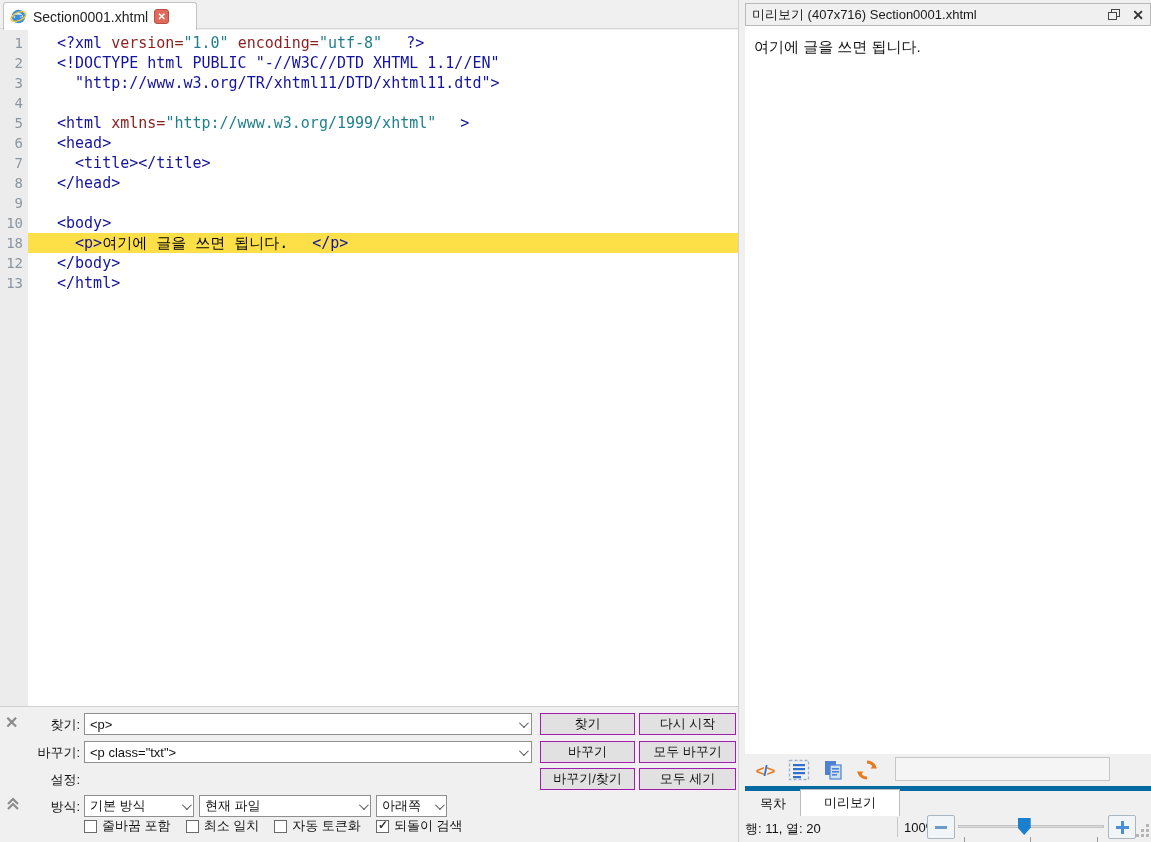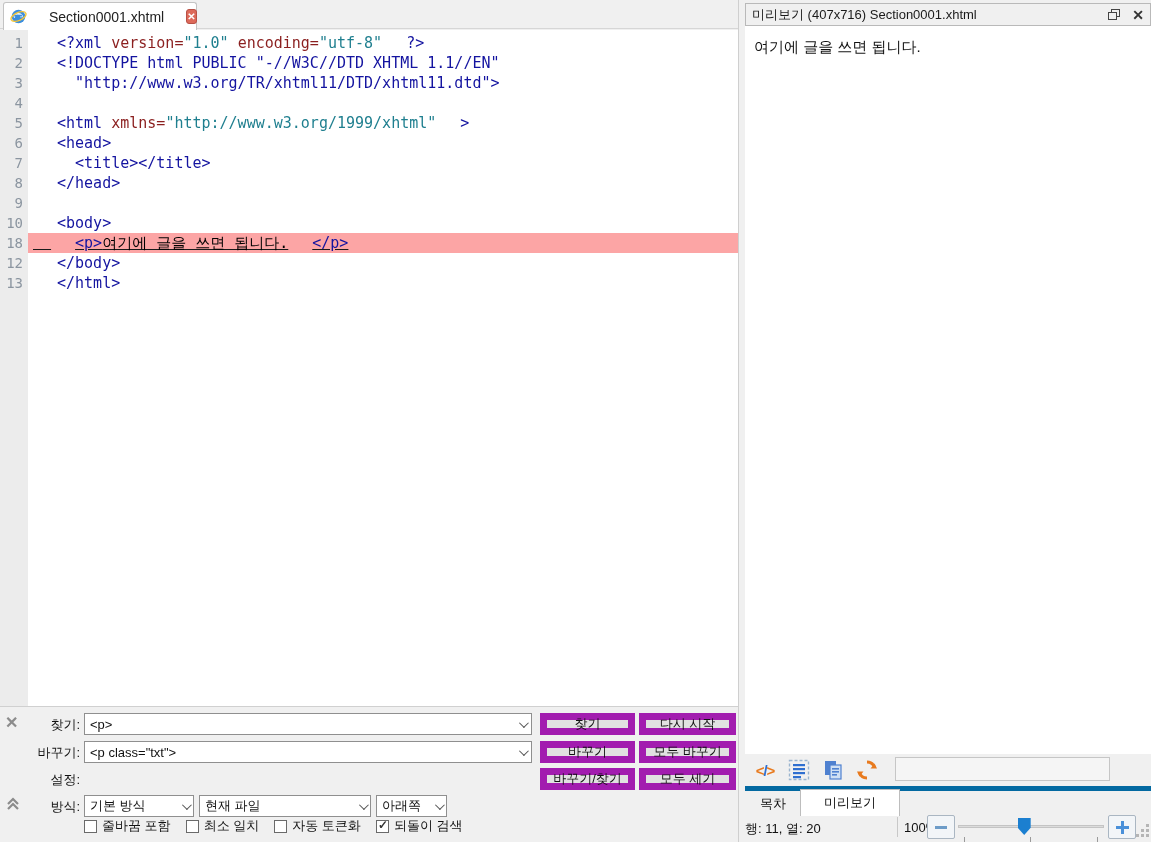--- a/index.html
+++ b/index.html
@@ -5,50 +5,50 @@
   * { margin:0; padding:0; box-sizing:border-box; }
   html,body { width:1151px; height:842px; overflow:hidden; }
   body { background:#f0f0f0; font-family:"Liberation Sans", sans-serif; color:#1a1a1a; position:relative; }
 
   
   .left-pane { position:absolute; left:0; top:0; width:739px; height:842px; border-right:1px solid #cfcfcf; }
 
   .tab-bar { position:absolute; left:0; top:0; width:100%; height:29px; background:#f0f0f0; border-bottom:1px solid #d6d6d6; }
   .doc-tab { position:absolute; left:3px; top:2px; height:28px; width:194px; background:#ffffff;
              border:1px solid #c3c3c3; border-bottom:none; border-radius:3px 3px 0 0;
-             display:flex; align-items:center; gap:22px; padding:0 6px; z-index:2; }
+             display:flex; align-items:center; gap:6px; padding:0 6px; z-index:2; }
   .doc-tab .tab-title { font-size:14px; color:#222; white-space:nowrap; }
   .ie-icon { width:17px; height:17px; flex:0 0 auto; }
   .tab-close { width:15px; height:15px; background:#dd6a5a; border:1px solid #b85045; border-radius:3px;
                color:#fff; font-size:10px; line-height:13px; text-align:center; font-weight:bold; cursor:default; }
 
   .editor { position:absolute; left:0; top:30px; width:738px; height:676px; background:#ffffff; overflow:hidden;
             font-family:"DejaVu Sans Mono", monospace; font-size:15px; }
   .gutter { position:absolute; left:0; top:0; bottom:0; width:28px; background:#ececec; padding-top:3px; }
   .gutter .ln { display:block; height:20px; line-height:20px; text-align:right; padding-right:5px;
                 color:#8b95a0; font-size:14px; }
   .code-col { position:absolute; left:28px; right:0; top:0; padding-top:3px; }
   .code-line { height:20px; line-height:20px; padding-left:5px; white-space:pre; }
-  .code-line.hl { background:#fca5a5;text-decoration:underline; }
+  .code-line.hl { background:#fde047; }
   .c-t { color:#1414a0;margin-left:24px; }
   .c-a { color:#8b1f1f; }
   .c-v { color:#1f7f8f; }
   .c-x { color:#000000; }
   .c-p { color:#000000; }
 
   
   .find-panel { position:absolute; left:0; top:706px; width:738px; height:136px; background:#f0f0f0; border-top:1px solid #d0d0d0; }
   .fp-close { position:absolute; left:5px; top:6px; font-size:16px; font-weight:bold; color:#8c8c8c; cursor:default; }
   .fp-collapse { position:absolute; left:6px; top:90px; }
   .fp-label { position:absolute; left:16px; width:64px; text-align:right; font-size:13px; color:#111; }
   .combo { position:absolute; height:22px; background:#fff; border:1px solid #8f8f8f; display:flex; align-items:center;
            padding:0 18px 0 5px; font-size:13px; color:#111; }
   .combo .chev { position:absolute; right:5px; top:7px; width:7px; height:7px; border-right:1.4px solid #555;
                  border-bottom:1.4px solid #555; transform:rotate(45deg) translateY(-2px); }
-  .btn { position:absolute; height:22px; background:#e1e1e1; border:7px solid #a21caf; font-size:13px; color:#111;
+  .btn { position:absolute; height:22px; background:#e1e1e1; border:1px solid #a21caf; font-size:13px; color:#111;
          display:flex; align-items:center; justify-content:center; cursor:default; }
   .cbx-group { position:absolute; left:84px; width:450px; display:flex; gap:15px; align-items:center; }
   .cbx { display:flex; align-items:center; gap:5px; font-size:13px; color:#111; }
   .cbx .box { width:13px; height:13px; background:#fff; border:1px solid #6a6a6a; position:relative; }
   .cbx .box .chk { position:absolute; left:1px; top:-3px; font-size:12px; color:#333; font-weight:bold; }
   .mode-row { position:absolute; left:84px; top:88px; display:flex; gap:5px; }
   .mode-sel { position:relative; height:22px; background:#fff; border:1px solid #8f8f8f; font-size:13px; color:#111;
               display:flex; align-items:center; padding:0 18px 0 5px; }
   .mode-sel .chev { position:absolute; right:4px; top:7px; width:7px; height:7px; border-right:1.4px solid #555;
                     border-bottom:1.4px solid #555; transform:rotate(45deg) translateY(-2px); }

